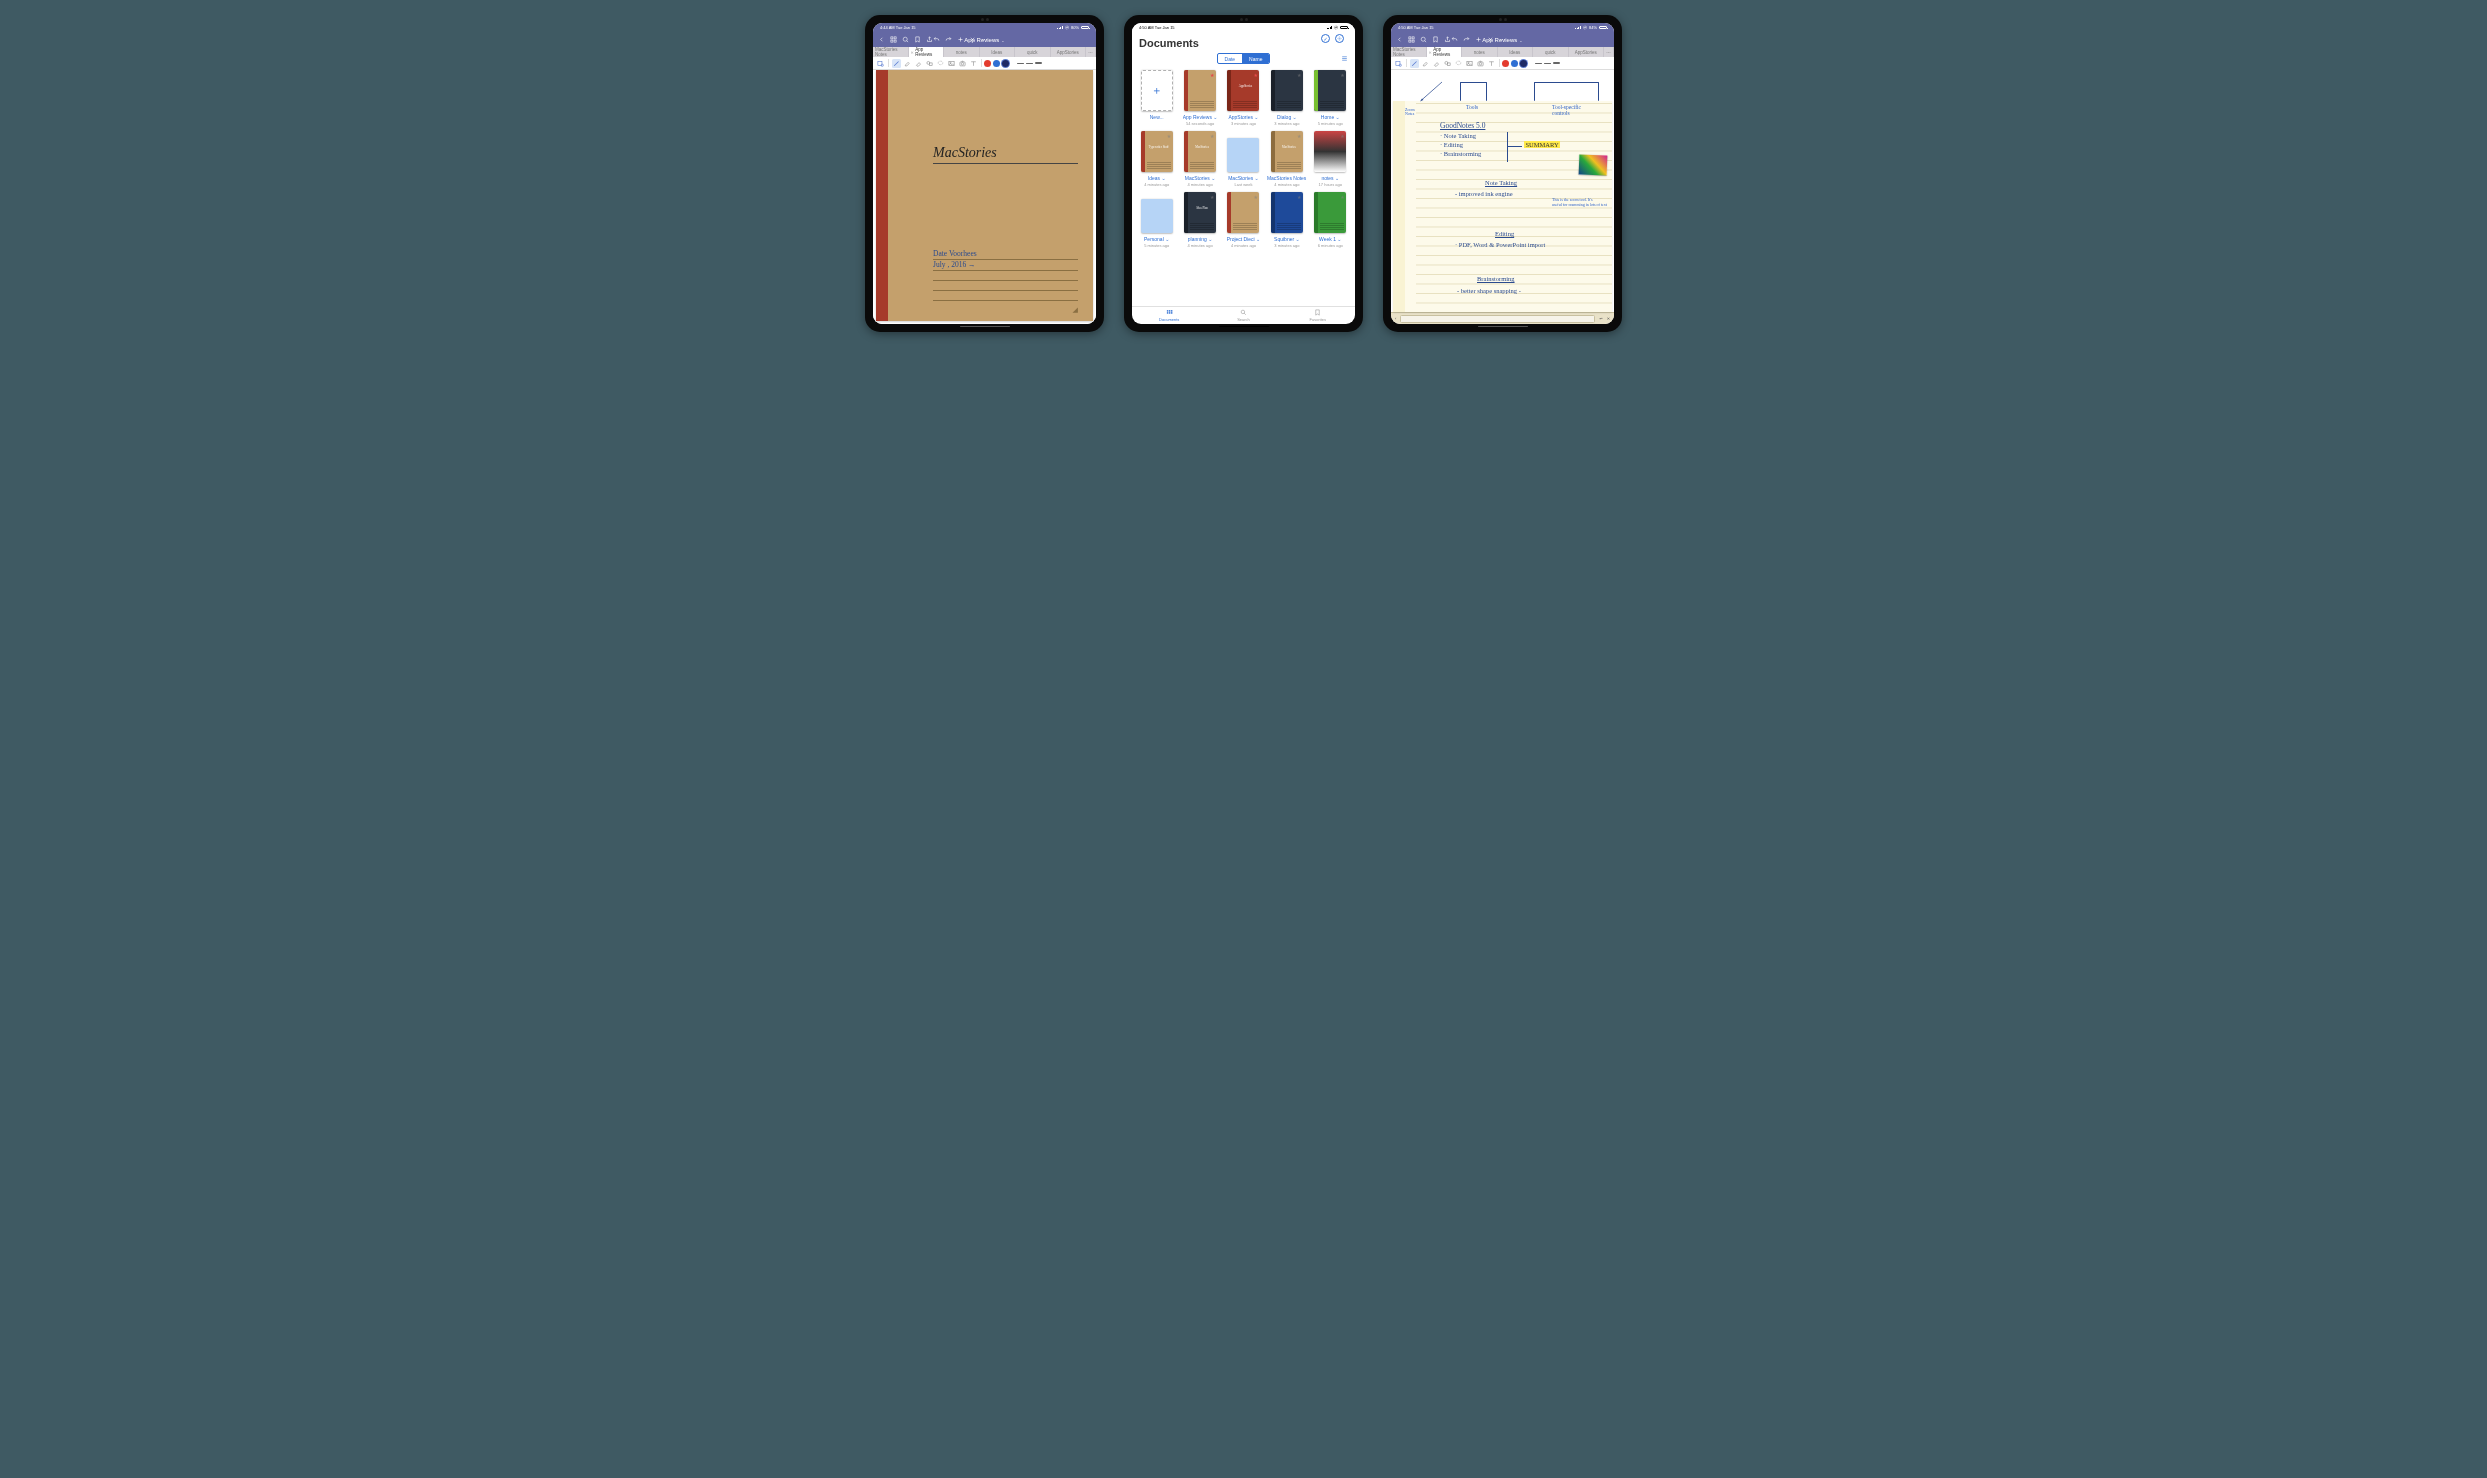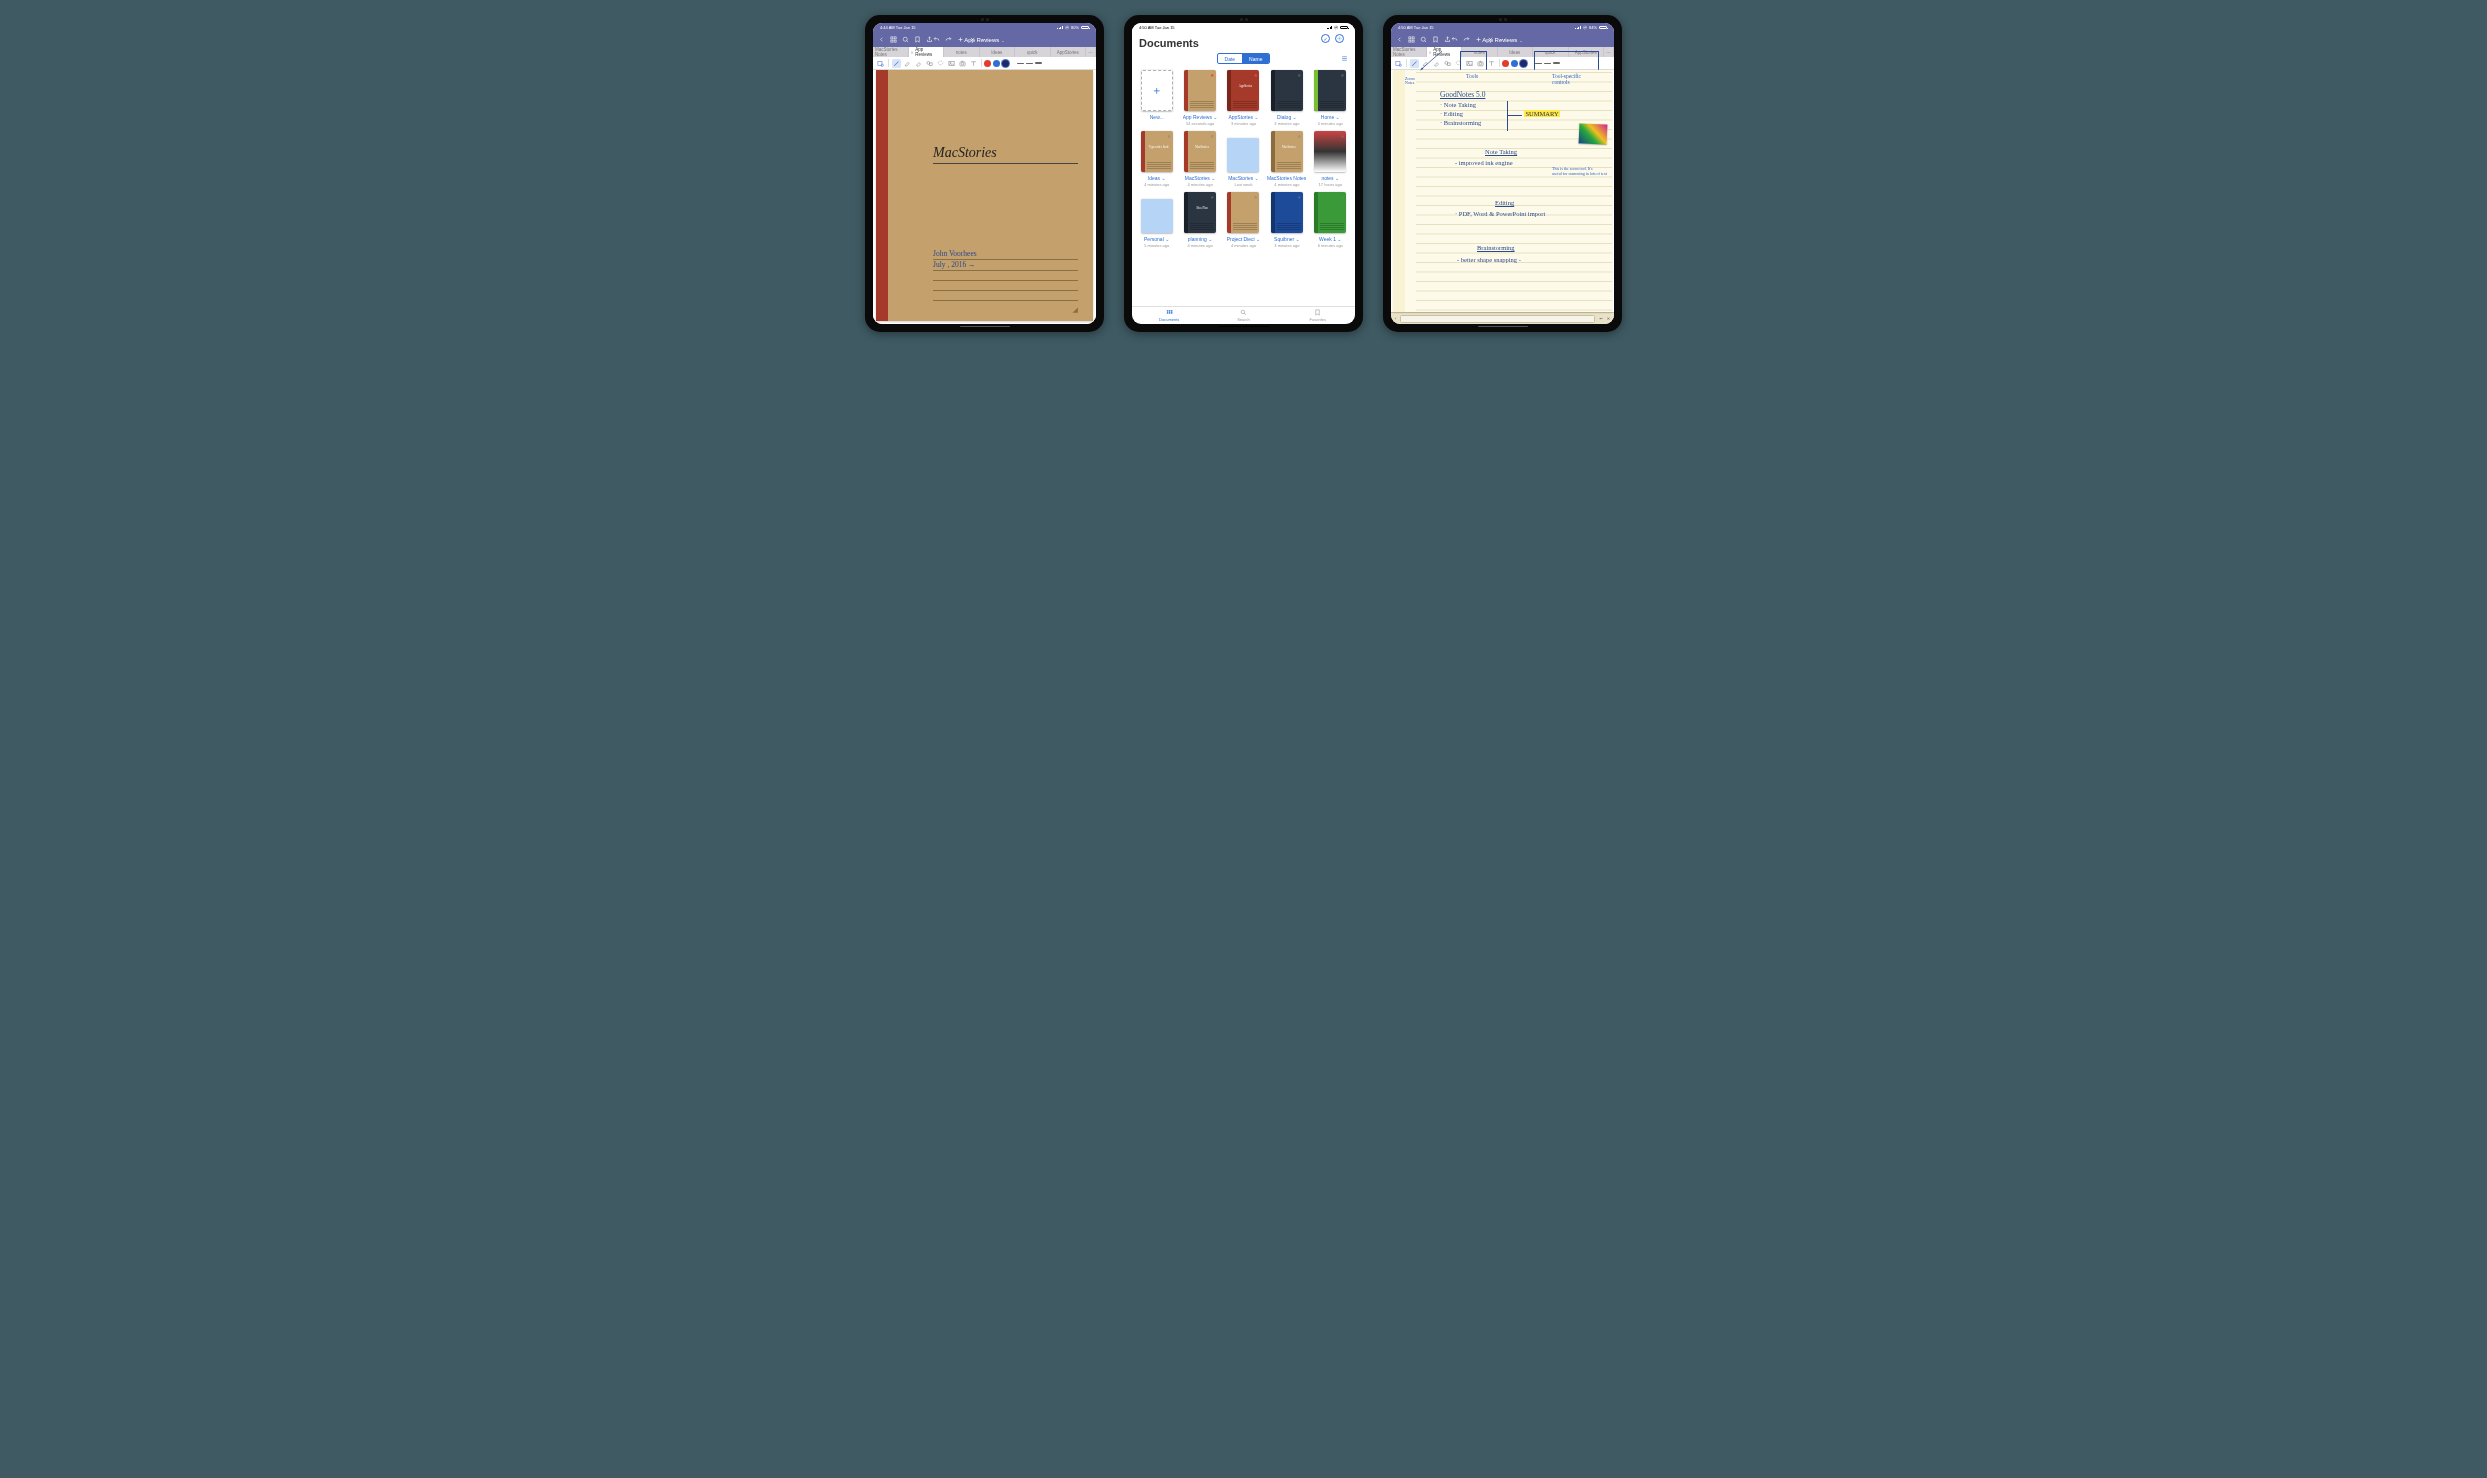--- a/index.html
+++ b/index.html
@@ -139,20 +139,21 @@
 
   .paper {
     flex:1; background:#fdfaea; position:relative;
     border-left: 12px solid #f9f3d3;
     background-image: linear-gradient(#e7e0c0 0.5px, transparent 0.5px);
     background-size: 100% 9.5px;
     background-position: 0 2px;
     font-family: 'Segoe Script','Brush Script MT', cursive;
     color:#2b4b8f;
     box-shadow: inset 11px 0 0 #fdfaea, 0 0.5px 2px rgba(0,0,0,0.1);
+    margin-top: 31px;
   }
   .hand { position:absolute; font-size:6.5px; white-space:nowrap; }
   .underline { text-decoration: underline; }
   .hl { background: #ffe94a; padding:0 1.5px; color:#333; }
   .small { font-size:5.5px; color:#3063c8; }
   .tiny  { font-size:4px; color:#3063c8; }
   .arrow-line { position:absolute; background:#2b4b8f; }
   .box { position:absolute; border:1px solid #2b4b8f; border-radius:1px; }
   .photo-thumb {
     position:absolute; width:28px; height:20px;
@@ -390,21 +391,21 @@
       <span style="flex:0 0 4px"></span>
       <span class="stroke" style="height:0.5px"></span>
       <span class="stroke" style="height:1px"></span>
       <span class="stroke" style="height:1.5px"></span>
     </div>
 
     <div class="canvas">
       <div class="cover">
         <div class="cover-title">MacStories</div>
         <div class="cover-lines">
-          <div class="cover-line txt">John Voorhees</div>
+          <div class="cover-line txt">Date Voorhees</div>
           <div class="cover-line txt">July , 2016 →</div>
           <div class="cover-line"></div>
           <div class="cover-line"></div>
           <div class="cover-line"></div>
         </div>
         <span class="tag-icon">◢</span>
       </div>
     </div>
 
   </div>

